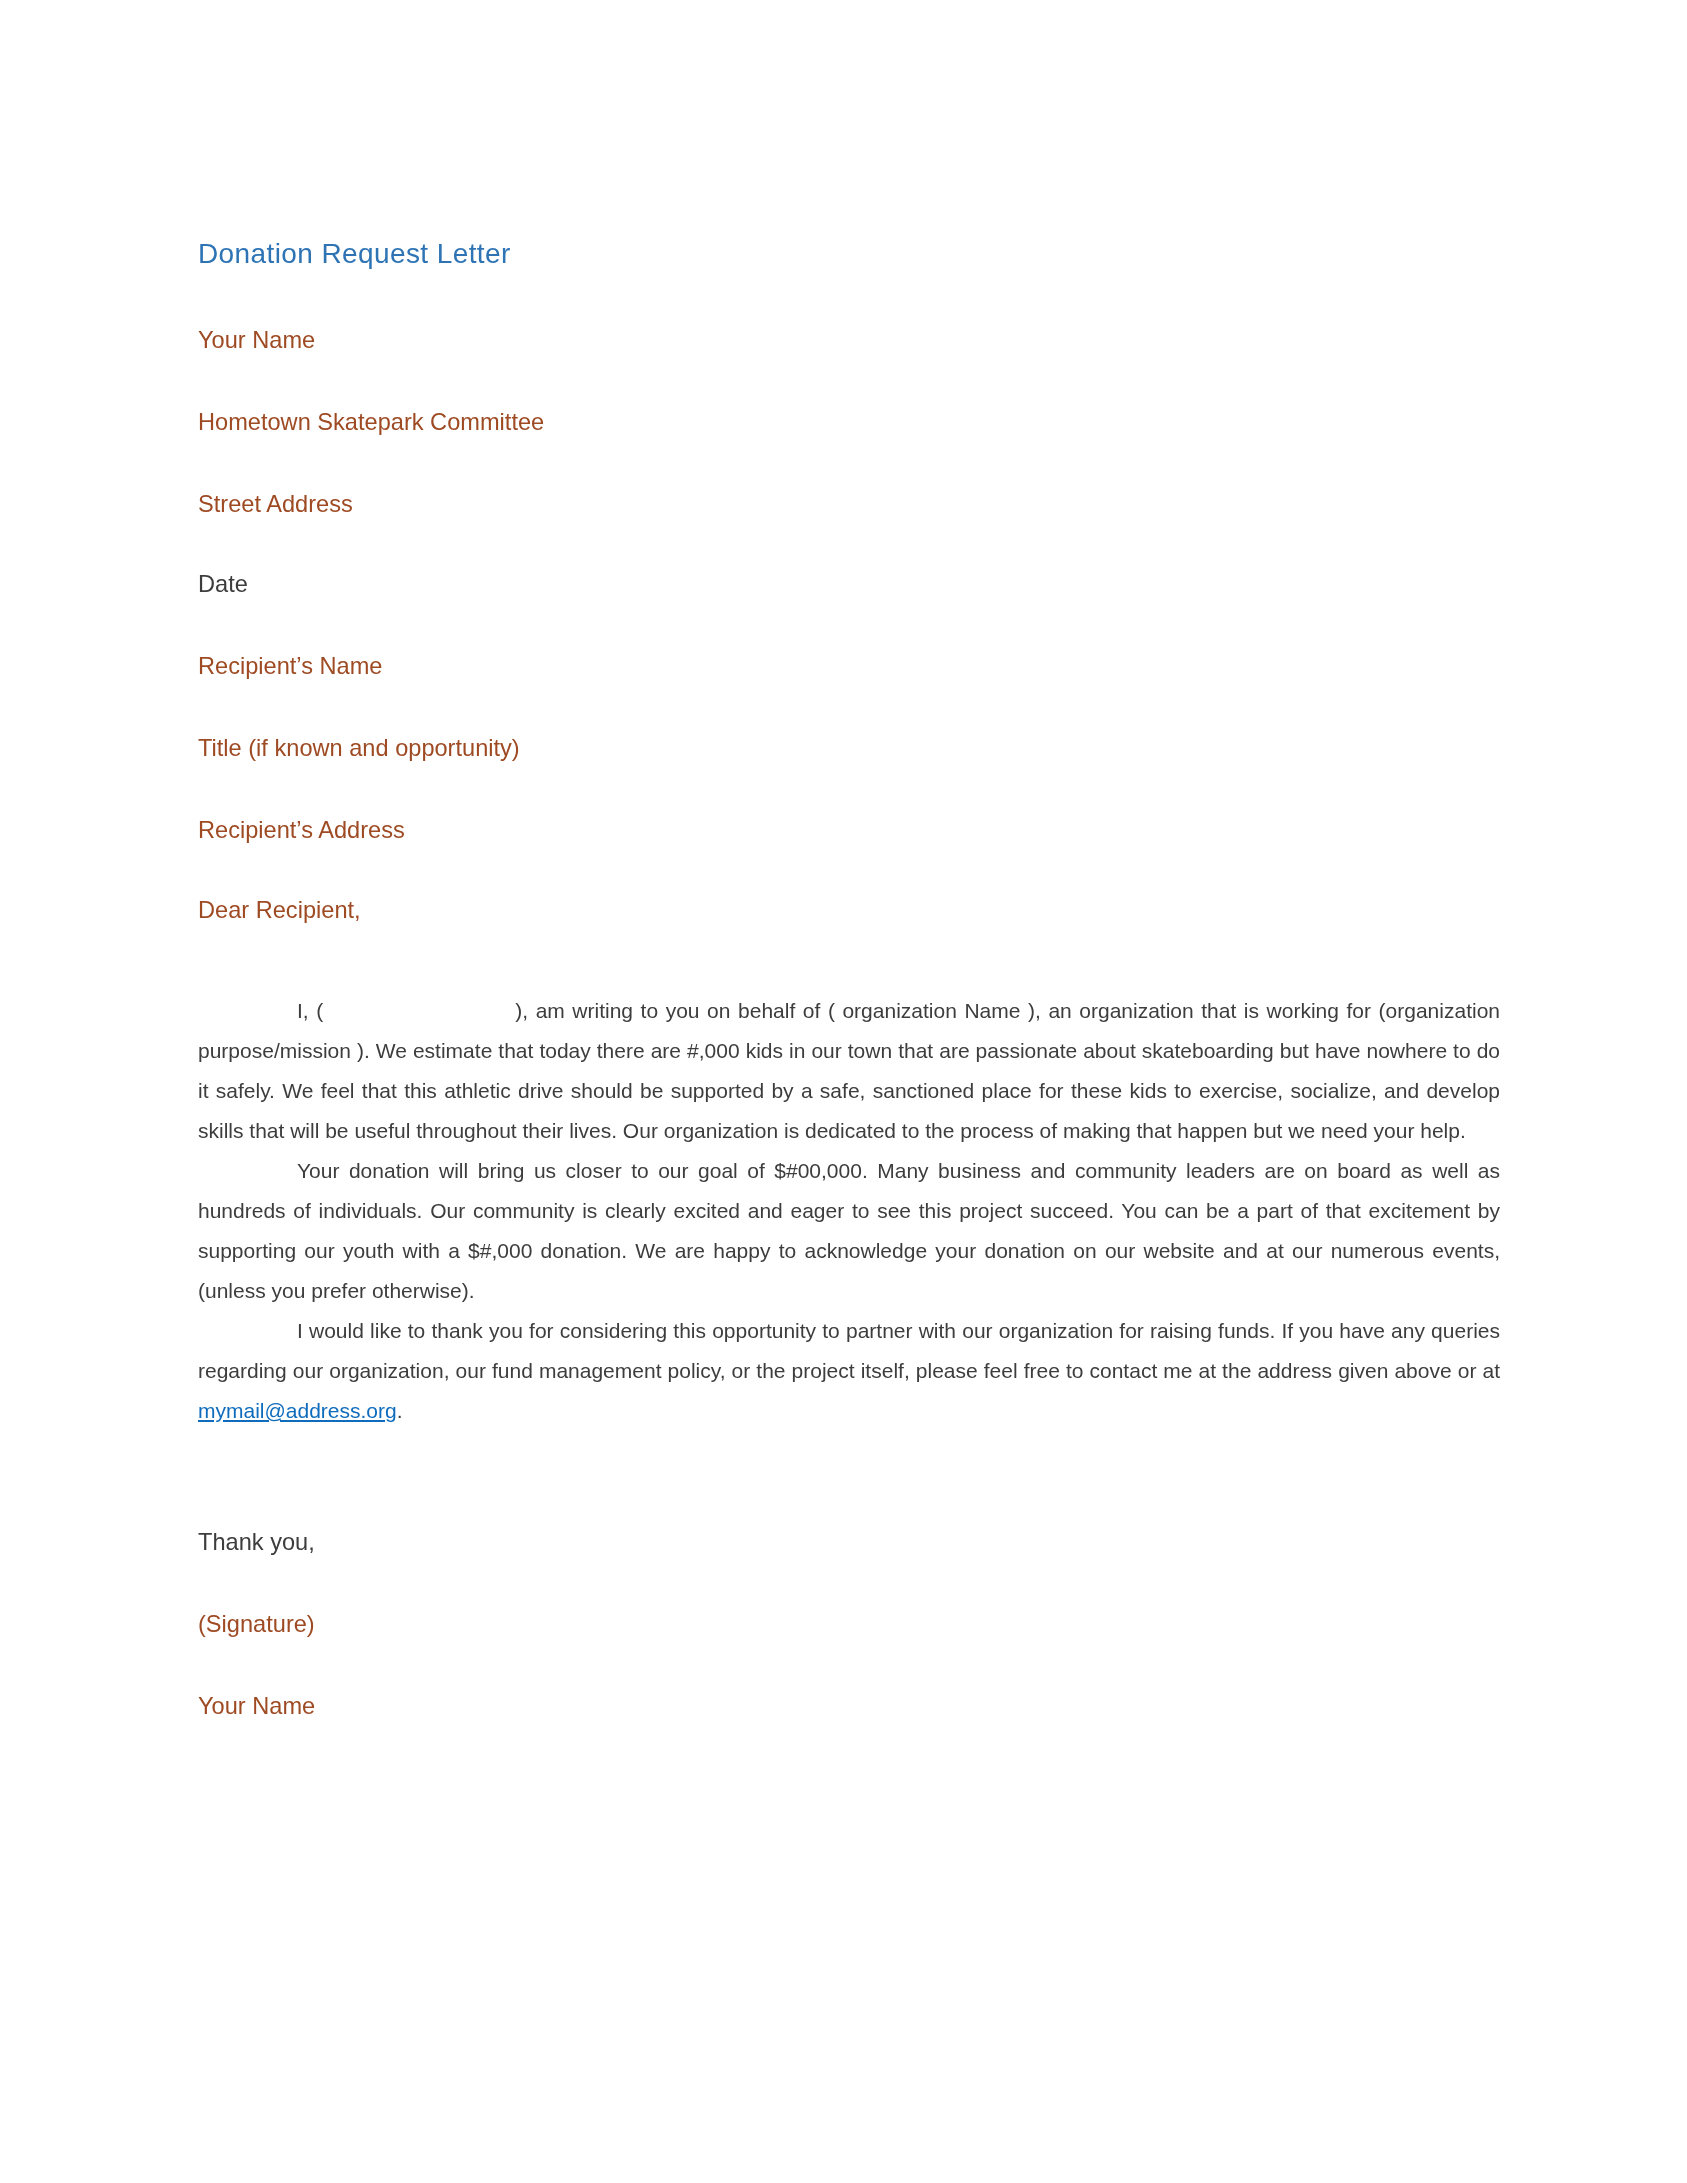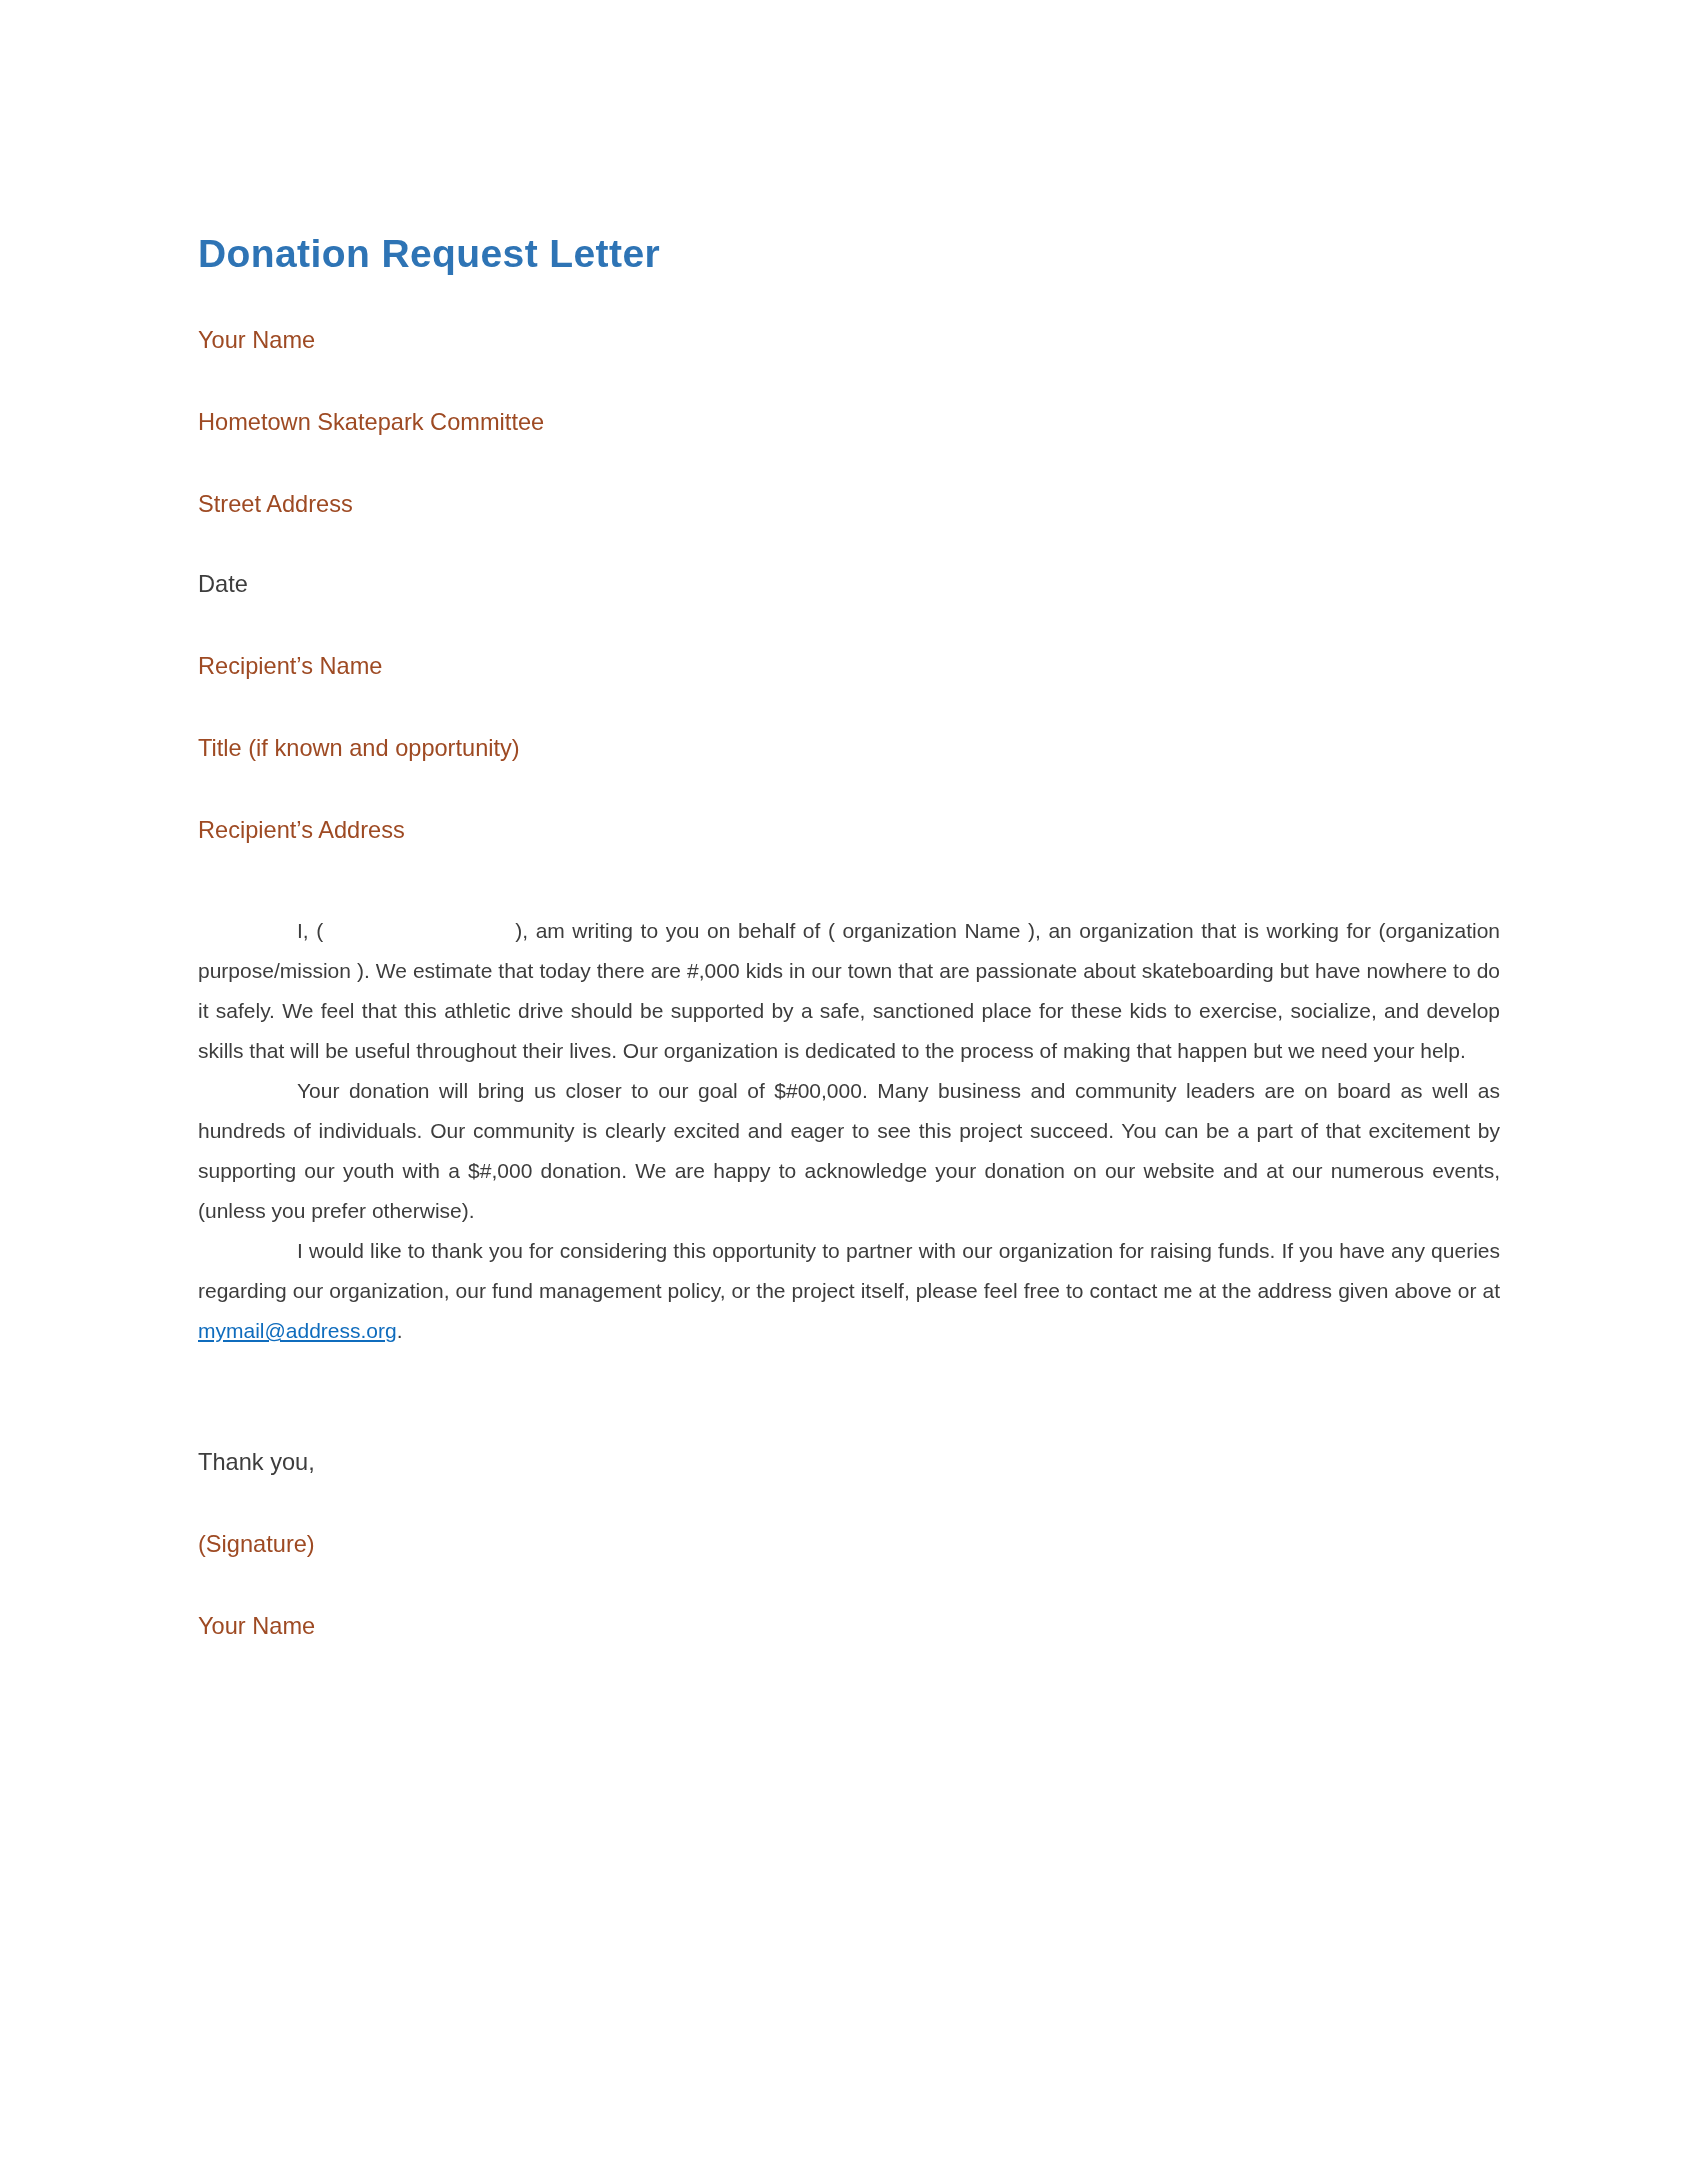--- a/index.html
+++ b/index.html
@@ -10,22 +10,22 @@
     width: 1687px;
     height: 2184px;
     background: #ffffff;
     font-family: "Liberation Sans", sans-serif;
     color: var(--body-gray, #3d3d3d);
     padding: 229px 187px 0 198px;
     overflow: hidden;
   }
 
   .doc-title {
-    font-size: 39px;
-    font-weight: 700;
+    font-size: 28px;
+    font-weight: 400;
     line-height: 49px;
     color: var(--title-blue, #2e74b5);
     letter-spacing: 0.4px;
     margin-bottom: 38px;
   }
 
   .line {
     font-size: 23.6px;
     line-height: 40px;
     white-space: pre-wrap;
@@ -75,20 +75,21 @@
   </div>
 
   <div class="line gray block-gap">Date</div>
 
   <div class="block-gap">
     <div class="line brown">Recipient’s Name</div>
     <div class="line brown">Title (if known and opportunity)</div>
     <div class="line brown">Recipient’s Address</div>
   </div>
 
+  <div class="line brown salutation">Dear Recipient,</div>
 
   <p class="para para-first"><span>I, (</span><span class="blank-gap"></span><span>), am writing to you on behalf of ( organization Name ), an organization that is working for (organization purpose/mission ). We estimate that today there are #,000 kids in our town that are passionate about skateboarding but have nowhere to do it safely. We feel that this athletic drive should be supported by a safe, sanctioned place for these kids to exercise, socialize, and develop skills that will be useful throughout their lives. Our organization is dedicated to the process of making that happen but we need your help.</span></p>
 
   <p class="para para-next">Your donation will bring us closer to our goal of $#00,000. Many business and community leaders are on board as well as hundreds of individuals. Our community is clearly excited and eager to see this project succeed. You can be a part of that excitement by supporting our youth with a $#,000 donation. We are happy to acknowledge your donation on our website and at our numerous events, (unless you prefer otherwise).</p>
 
   <p class="para para-next"><span>I would like to thank you for considering this opportunity to partner with our organization for raising funds. If you have any queries regarding our organization, our fund management policy, or the project itself, please feel free to contact me at the address given above or at </span><a class="email-link">mymail@address.org</a><span>.</span></p>
 
   <div class="closing">
     <div class="line gray">Thank you,</div>
     <div class="line brown">(Signature)</div>

